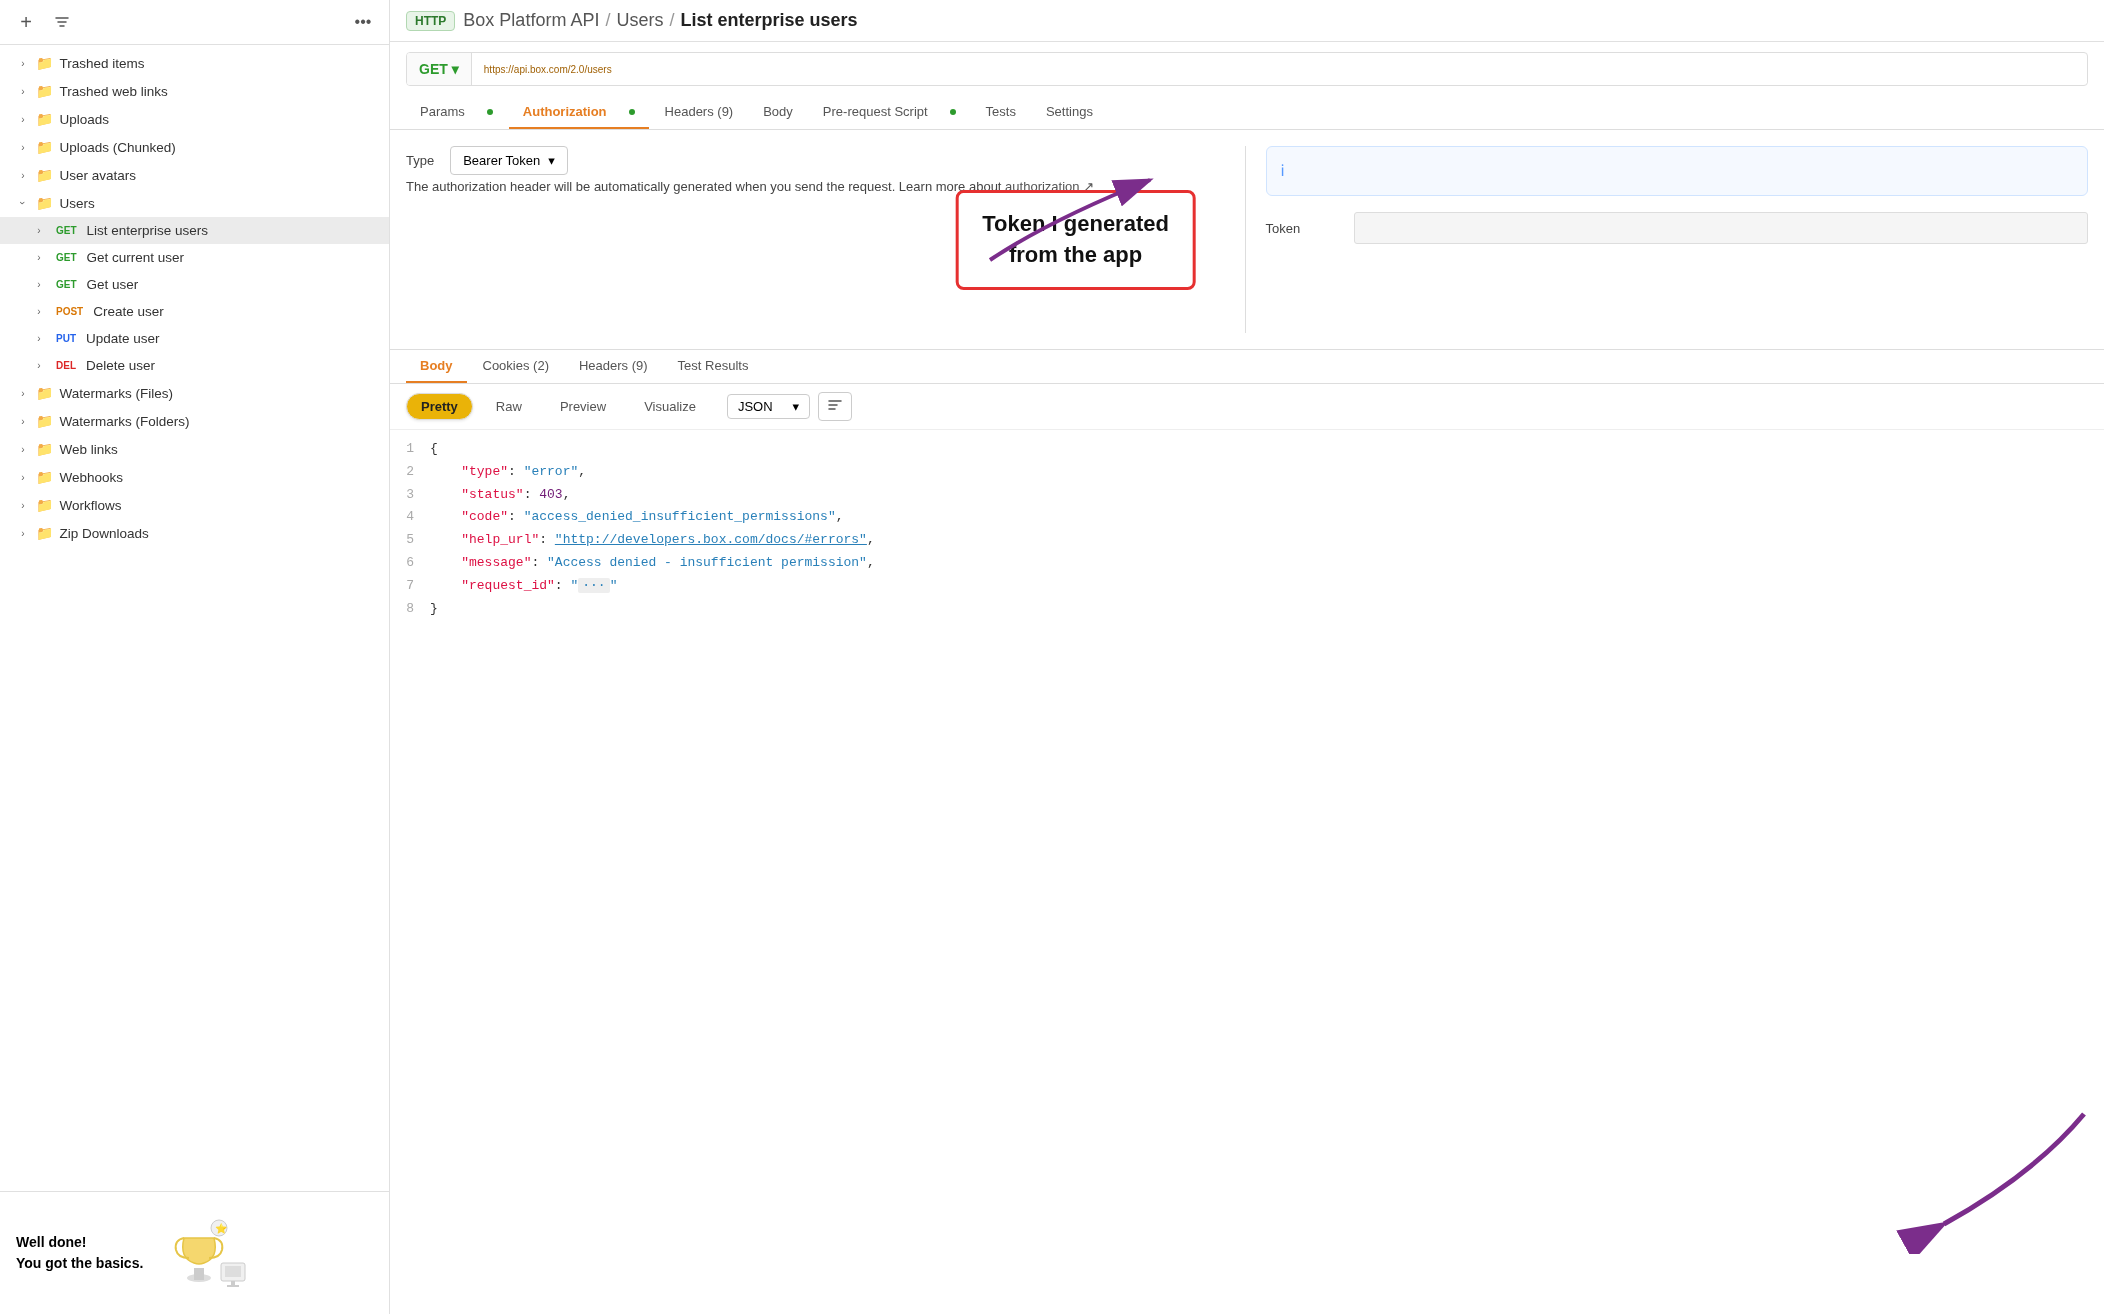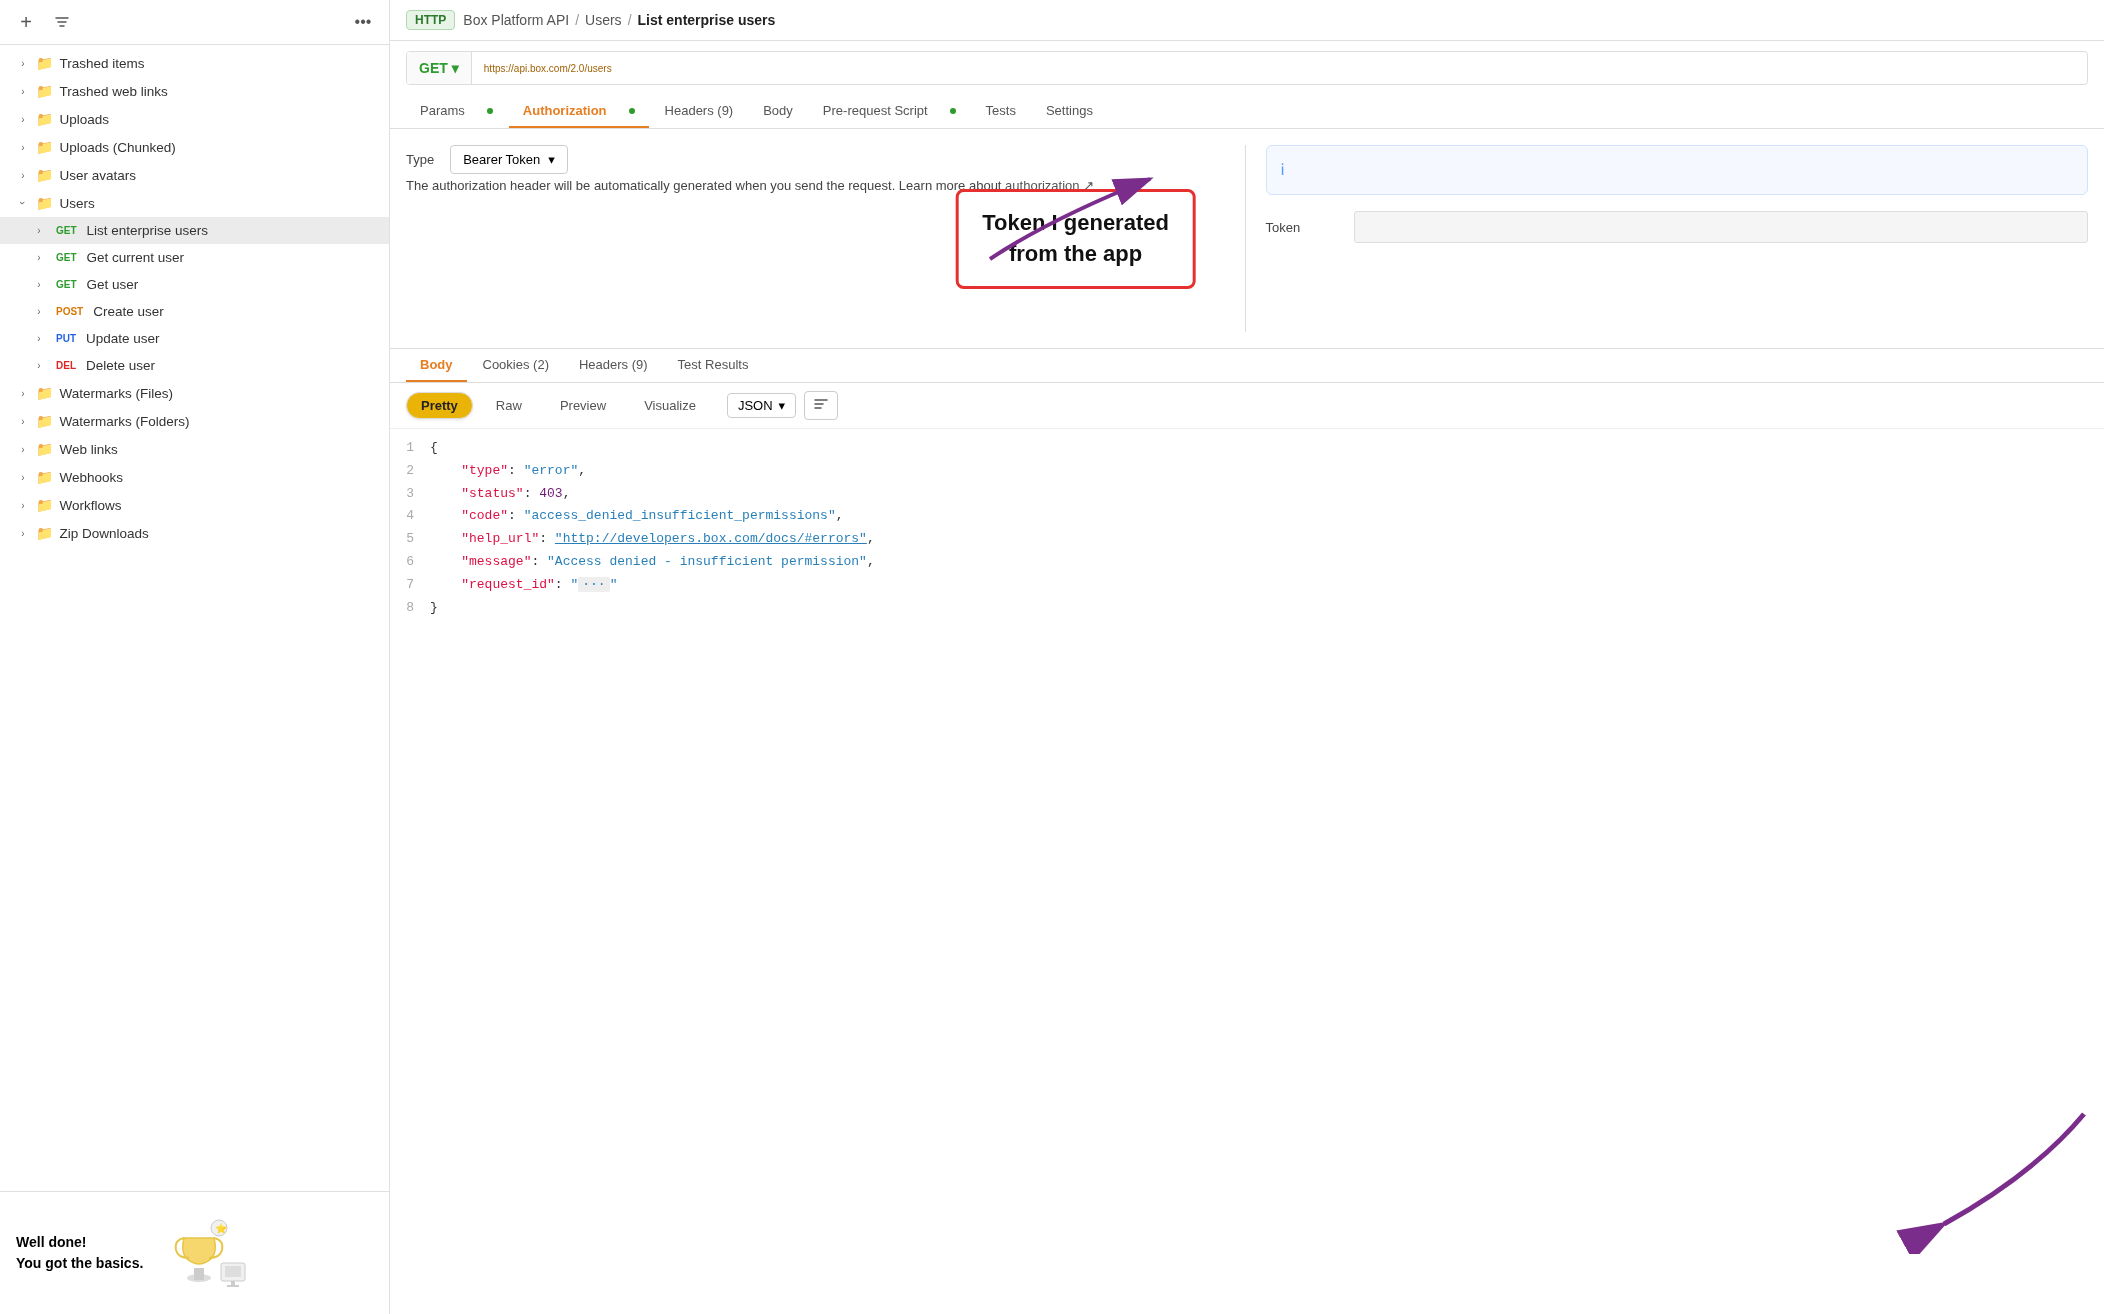--- a/index.html
+++ b/index.html
@@ -116,21 +116,21 @@
       padding: 2px 8px;
       border-radius: 4px;
       font-size: 12px;
       font-weight: 700;
     }
     .breadcrumb {
       display: flex;
       align-items: center;
       gap: 6px;
       color: #555;
-      font-size: 14px;
+      font-size: 18px;
     }
     .breadcrumb .sep { color: #999; }
     .breadcrumb .current { font-weight: 700; color: #222; }
 
     
     #url-bar {
       display: flex;
       align-items: center;
       margin: 10px 16px;
       border: 1px solid #ddd;
@@ -302,21 +302,21 @@
     }
     .fmt-btn.active {
       background: #eab308;
       border: 1px solid #ddd;
       border-radius: 20px;
       color: #222;
       font-weight: 600;
       box-shadow: 0 1px 3px rgba(0,0,0,0.1);
     }
     .json-select {
-      display: flex; align-items: center; gap: 6px;
+      display: flex; align-items: center; gap: 20px;
       border: 1px solid #ccc; border-radius: 4px;
       padding: 4px 10px;
       cursor: pointer;
       font-size: 13px;
       background: #fff;
       margin-left: 8px;
     }
     .wrap-btn {
       border: 1px solid #ccc; border-radius: 4px;
       padding: 4px 8px; cursor: pointer;

